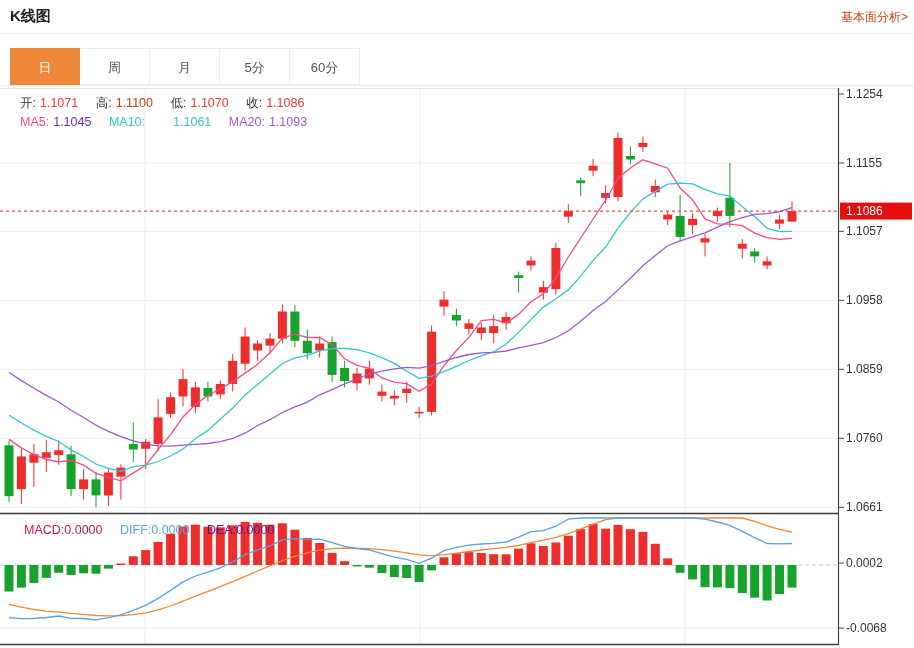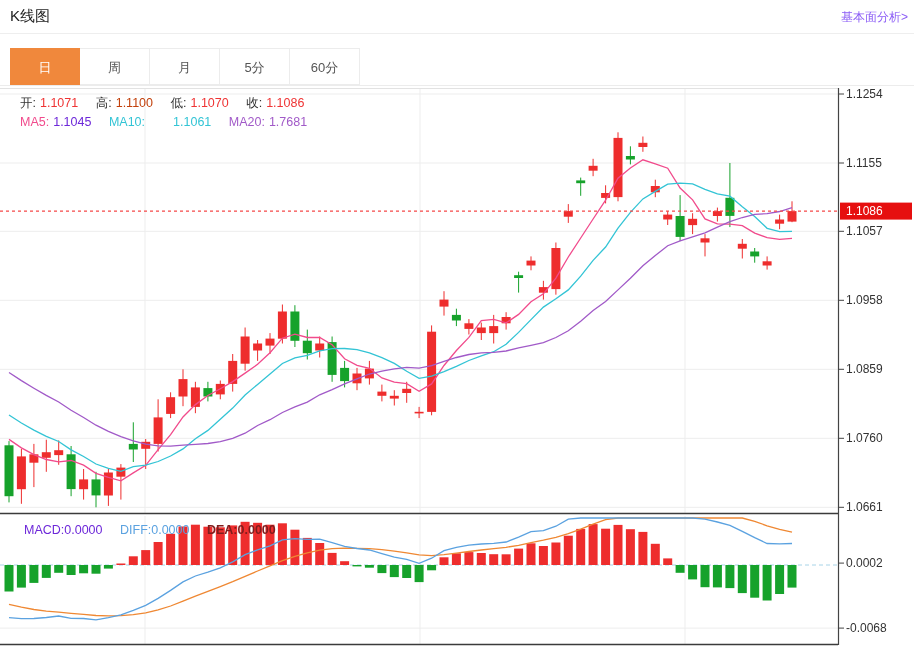--- a/index.html
+++ b/index.html
@@ -1,19 +1,19 @@
 <!DOCTYPE html>
 <html><head>
 <meta charset="utf-8">
 <style>
   html,body{margin:0;padding:0;background:#fff;font-family:"Liberation Sans","DejaVu Sans",sans-serif;}
   .app{position:relative;width:914px;height:648px;background:#fff;overflow:hidden;}
   .header{position:absolute;top:0;left:0;width:914px;height:33px;border-bottom:1px solid #eeeeee;}
-  .title{position:absolute;left:10px;top:7px;font-size:15px;font-weight:normal;color:#222;}
-  .fund-link{position:absolute;right:6px;top:9px;font-size:12px;color:#8b5cf6;text-decoration:none;cursor:pointer;}
+  .title{position:absolute;left:10px;top:7px;font-size:15px;font-weight:bold;color:#222;}
+  .fund-link{position:absolute;right:6px;top:9px;font-size:12px;color:#c2410c;text-decoration:none;cursor:pointer;}
   .tabbar{position:absolute;top:48px;left:10px;display:flex;}
   .tab{width:70px;height:37px;line-height:37px;text-align:center;font-size:13px;color:#555;
        background:#fff;border:1px solid #ececec;border-left:none;box-sizing:border-box;cursor:pointer;}
   .tab:first-child{border-left:1px solid #ececec;}
   .tab.active{background:#f0883c;border-color:#f0883c;color:#fff;}
   .tab-underline{position:absolute;top:85px;left:0;width:914px;border-top:1px solid #ececec;}
   #chart{position:absolute;top:88px;left:0;}
   .legend{position:absolute;font-size:12.5px;white-space:nowrap;pointer-events:none;}
   .legend span{margin-right:4px;}
   .legend .gap{margin-right:14px;}
@@ -282,21 +282,21 @@
   <div class="legend" style="left:20px;top:95px;">
     <span class="lb">开:</span><span class="gap" style="color:#ef3434;">1.1071</span>
     <span class="lb">高:</span><span class="gap" style="color:#c2410c;">1.1100</span>
     <span class="lb">低:</span><span class="gap" style="color:#ef3434;">1.1070</span>
     <span class="lb">收:</span><span style="color:#ef3434;">1.1086</span>
   </div>
 
   <div class="legend" style="left:20px;top:115px;">
     <span style="color:#f14b8c;">MA5:</span><span class="gap" style="color:#6d28d9;">1.1045</span>
     <span style="color:#33c4d5;">MA10:</span><span class="gap" style="color:#33c4d5;margin-left:24px;">1.1061</span>
-    <span style="color:#a15ac8;">MA20:</span><span style="color:#a15ac8;">1.7681</span>
+    <span style="color:#a15ac8;">MA20:</span><span style="color:#a15ac8;">1.1093</span>
   </div>
 
   <div class="legend" style="left:24px;top:523px;">
-    <span class="gap" style="color:#6d28d9;">MACD:0.0000</span>
+    <span class="gap" style="color:#be185d;">MACD:0.0000</span>
     <span class="gap" style="color:#5ba2e0;">DIFF:0.0000</span>
-    <span style="color:#7f1d1d;font-weight:bold;">DEA:0.0000</span>
+    <span style="color:#4c1d95;">DEA:0.0000</span>
   </div>
 </div>
 
 </body></html>

